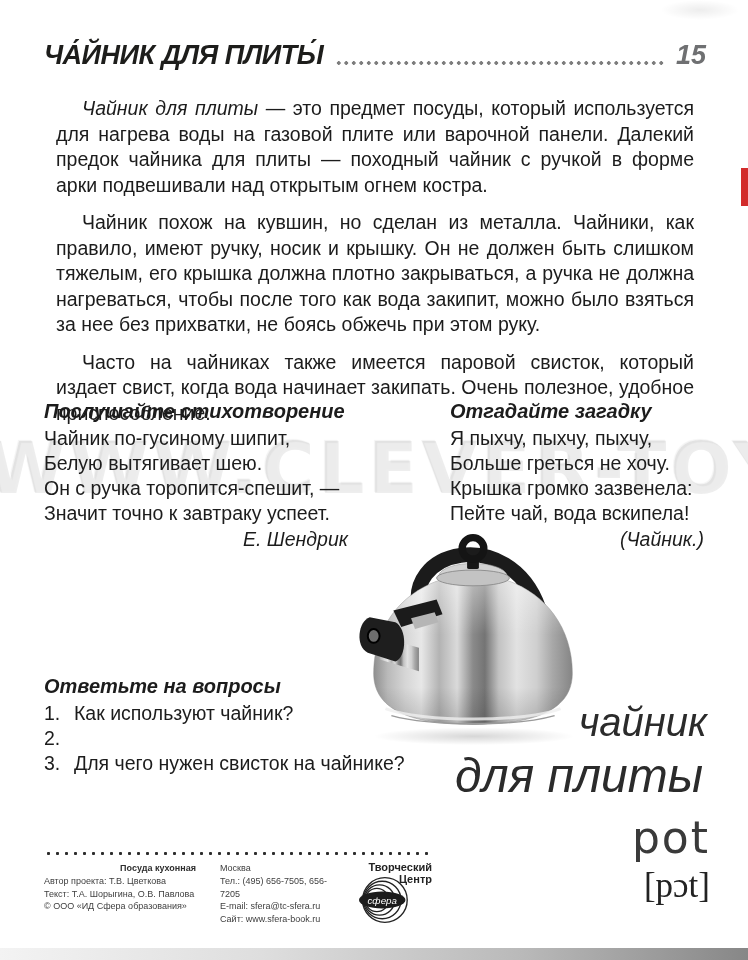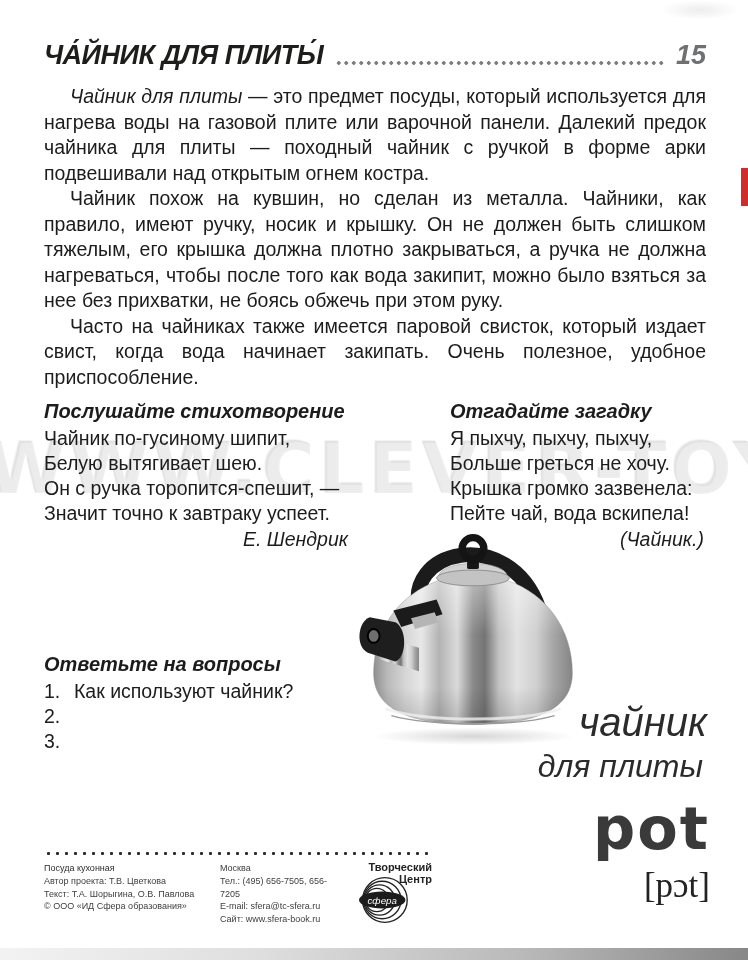--- a/index.html
+++ b/index.html
@@ -9,63 +9,63 @@
   
   .title-row{position:absolute;left:44px;top:40px;width:662px;display:flex;align-items:flex-end;}
   .title{font-size:27px;font-weight:bold;font-style:italic;white-space:nowrap;color:#1d1d1b;letter-spacing:-0.5px;}
   .leader{flex:1;height:6px;margin:0 10px 5px 12px;
           background-image:radial-gradient(circle,#7d7d7d 1.6px,transparent 1.9px);
           background-size:7.5px 6px;background-position:left center;}
   .pagenum{font-size:27px;font-weight:bold;font-style:italic;color:#6f7072;}
 
   
   .article{position:absolute;left:44px;top:84px;width:662px;font-size:19.5px;line-height:25.5px;text-align:justify;}
-  .para{margin:0;text-indent:26px;}
+  .para{margin:12px;text-indent:26px;}
   .ital{font-style:italic;}
 
   
   .poem{position:absolute;left:44px;top:399px;width:334px;font-size:19.5px;line-height:25px;}
   .riddle{position:absolute;left:432px;top:399px;width:266px;font-size:19.5px;line-height:25px;margin-left:18px;}
   .section-heading{font-weight:bold;font-style:italic;font-size:20px;margin:0 0 2px 0;}
   .author{font-style:italic;text-align:right;padding-right:30px;margin-top:1px;}
   .answer{font-style:italic;text-align:right;padding-right:12px;margin-top:1px;}
 
   
   .watermark{position:absolute;left:-14px;top:426px;width:920px;white-space:nowrap;pointer-events:none;
              font-family:"DejaVu Sans",sans-serif;font-weight:bold;font-size:72px;letter-spacing:4px;
              color:rgba(125,125,125,0.13);
              text-shadow:2px 2px 1px rgba(255,255,255,0.85),-1px -1px 1px rgba(0,0,0,0.05);}
 
   
   .kettle-figure{position:absolute;left:346px;top:516px;width:254px;height:236px;margin:0;}
 
   
-  .questions{position:absolute;left:44px;top:652px;width:430px;font-size:19.5px;line-height:25px;}
+  .questions{position:absolute;left:44px;top:674px;width:430px;font-size:19.5px;line-height:25px;}
   .q-row{display:flex;}
   .q-num{width:30px;flex:0 0 30px;}
 
   
   .ru-word{position:absolute;font-family:Liberation Sans, sans-serif;font-style:italic;
            color:#2b2b2b;white-space:nowrap;}
   .ru1{right:41px;top:700px;font-size:40px;}
-  .ru2{right:45px;top:748px;font-size:32px;}
-  .en-word{position:absolute;right:38px;top:794px;font-size:59px;font-weight:700;letter-spacing:2px;
+  .ru2{right:45px;top:748px;font-size:48px;}
+  .en-word{position:absolute;right:38px;top:812px;font-size:44px;font-weight:400;letter-spacing:2px;
            color:#3a3a3a;font-family:"DejaVu Sans",sans-serif;}
   .transcription{position:absolute;right:38px;top:866px;font-size:35px;color:#222;
                  font-family:"Liberation Serif","DejaVu Serif",serif;}
 
   
   .footer{position:absolute;left:44px;top:851px;width:390px;}
   .footer-dots{height:5px;width:100%;
                background-image:radial-gradient(circle,#2d2d2d 1.35px,transparent 1.65px);
                background-size:9px 5px;background-position:left center;margin-bottom:6px;}
   .footer-cols{display:flex;font-size:9px;line-height:12.8px;color:#404040;}
   .fcol1{width:152px;flex:0 0 152px;}
   .fcol2{margin-left:24px;width:118px;flex:0 0 118px;}
-  .f-bold{font-weight:normal;color:#2e2e2e;}
+  .f-bold{font-weight:bold;color:#2e2e2e;text-align:right;}
   .logo{position:relative;margin-left:16px;width:78px;height:62px;flex:0 0 78px;}
   .logo-text{position:absolute;right:0;top:0;text-align:right;font-size:11px;font-weight:bold;
              line-height:11.5px;color:#232323;}
   .logo-svg{position:absolute;left:0;top:13px;}
 
   
   .red-mark{position:absolute;right:0;top:168px;width:7px;height:38px;background:#d22b2b;}
   .smudge{position:absolute;right:8px;top:0;width:80px;height:20px;
           background:radial-gradient(ellipse at center,rgba(0,0,0,0.07),transparent 70%);}
   .bottom-edge{position:absolute;left:0;bottom:0;width:100%;height:12px;
@@ -161,20 +161,21 @@
     <div class="section-heading">Ответьте на вопросы</div>
     <div class="q-row">
       <span class="q-num">1.</span>
       <span>Как используют чайник?</span>
     </div>
     <div class="q-row">
       <span class="q-num">2.</span>
     </div>
     <div class="q-row">
       <span class="q-num">3.</span>
+      <span>Для чего нужен свисток на чайнике?</span>
     </div>
   </section>
 
   <div class="ru-word ru1">чайник</div>
   <div class="ru-word ru2">для плиты</div>
   <div class="en-word">pot</div>
   <div class="transcription">[pɔt]</div>
 
   <footer class="footer">
     <div class="footer-dots"></div>

